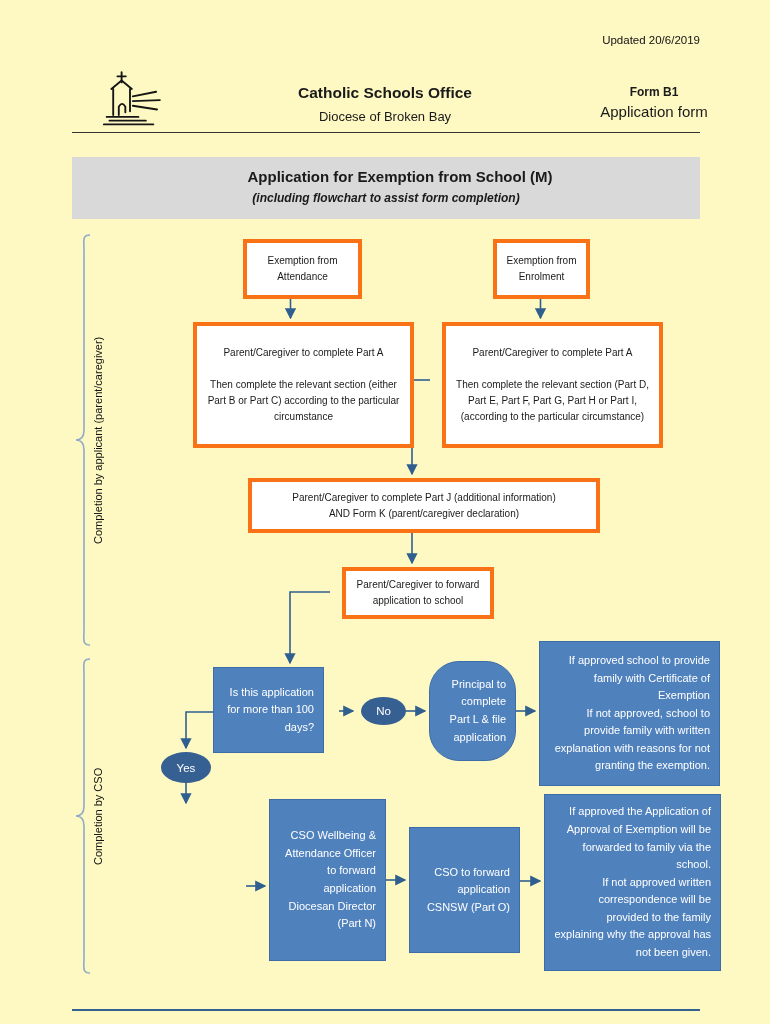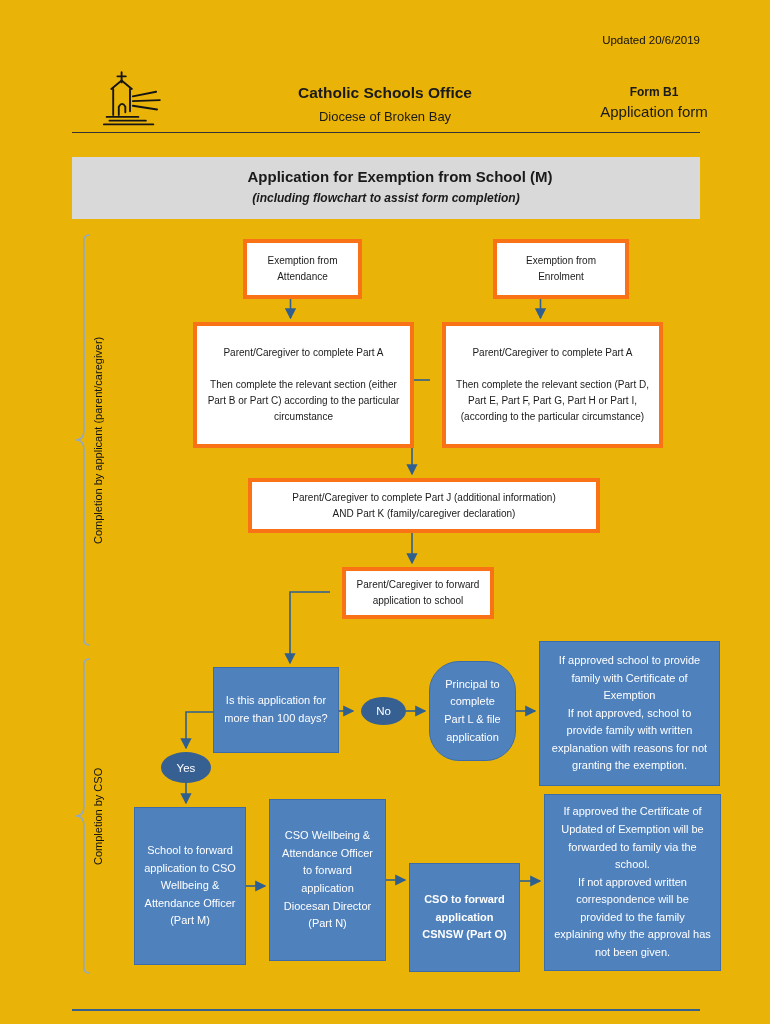--- a/index.html
+++ b/index.html
@@ -1,17 +1,17 @@
 <!DOCTYPE html>
 <html><head>
 <meta charset="utf-8">
 <style>
   html,body{margin:0;padding:0;background:#ffffff;}
   .page{
-    position:relative;width:770px;height:1024px;margin:0 auto;background:#eab308;
+    position:relative;width:770px;height:1024px;margin:0 auto;background:#fef9c3;
     font-family:"Liberation Sans", sans-serif;color:#1a1a1a;overflow:hidden;
   }
   .abs{position:absolute;}
   
   .updated{top:34px;right:70px;font-size:11.5px;color:#111;}
   .hdr-center{left:252px;top:84px;width:266px;text-align:center;}
   .org-name{font-size:15.5px;font-weight:bold;}
   .org-sub{font-size:13px;margin-top:7px;}
   .hdr-right{left:594px;top:85px;width:120px;text-align:center;}
   .form-code{font-size:12px;font-weight:bold;}
@@ -32,41 +32,41 @@
   .vl1{left:90px;top:233px;height:414px;width:16px;}
   .vl2{left:90px;top:657px;height:318px;width:16px;}
   
   .wbox{
     background:#fff;border:4px solid #f97316;box-sizing:border-box;
     display:flex;align-items:center;justify-content:center;text-align:center;
     font-size:10px;line-height:1.6;white-space:pre-line;padding:4px 8px;color:#1a1a1a;margin-left:12px;
   }
   .bbox{
     background:#4f81bd;border:1px solid #3d6da8;box-sizing:border-box;color:#ffffff;
-    display:flex;align-items:center;justify-content:center;text-align:center;
+    display:flex;align-items:center;justify-content:center;text-align:right;
     font-size:11px;line-height:1.6;white-space:pre-line;padding:15px 9px;
   }
   .oval{
     background:#376092;color:#fff;border-radius:50%;
     display:flex;align-items:center;justify-content:center;font-size:11.5px;
   }
   .b-attendance{left:231px;top:239px;width:119px;height:60px;}
-  .b-enrolment{left:481px;top:239px;width:136px;height:60px;}
+  .b-enrolment{left:481px;top:239px;width:97px;height:60px;}
   .b-parta-att{left:181px;top:322px;width:221px;height:126px;}
   .b-parta-enr{left:430px;top:322px;width:221px;height:126px;}
   .b-partjk{left:236px;top:478px;width:352px;height:55px;}
   .b-forward-school{left:330px;top:567px;width:152px;height:52px;}
-  .b-decision{left:213px;top:667px;width:126px;height:86px;}
+  .b-decision{left:213px;top:667px;width:111px;height:86px;}
   .o-no{left:361px;top:697px;width:45px;height:28px;}
   .b-principal{left:429px;top:661px;width:87px;height:100px;border-radius:30px;}
   .b-school-outcome{left:539px;top:641px;width:181px;height:145px;}
   .o-yes{left:161px;top:752px;width:50px;height:31px;}
   .b-partm{left:134px;top:807px;width:112px;height:158px;}
   .b-partn{left:269px;top:799px;width:117px;height:162px;}
-  .b-parto{left:409px;top:863px;width:111px;height:109px;font-weight:bold;}
+  .b-parto{left:409px;top:827px;width:111px;height:126px;}
   .b-cso-outcome{left:544px;top:794px;width:177px;height:177px;}
   .footer-rule{left:72px;top:1009px;width:628px;height:0;border-top:2.5px solid #34618f;}
   .connectors{left:0;top:0;pointer-events:none;}
 </style>
 </head>
 <body>
 
 <div class="page">
 
   <div class="abs updated">Updated 20/6/2019</div>
@@ -137,30 +137,29 @@
 
   <div class="abs wbox b-attendance">Exemption from Attendance</div>
   <div class="abs wbox b-enrolment">Exemption from Enrolment</div>
   <div class="abs wbox b-parta-att">Parent/Caregiver to complete Part A
 
 Then complete the relevant section (either Part B or Part C) according to the particular circumstance</div>
   <div class="abs wbox b-parta-enr">Parent/Caregiver to complete Part A
 
 Then complete the relevant section (Part D, Part E, Part F, Part G, Part H or Part I, (according to the particular circumstance)</div>
   <div class="abs wbox b-partjk">Parent/Caregiver to complete Part J (additional information)
-AND Part K (family/caregiver declaration)</div>
+AND Form K (parent/caregiver declaration)</div>
   <div class="abs wbox b-forward-school">Parent/Caregiver to forward application to school</div>
 
   <div class="abs bbox b-decision">Is this application for more than 100 days?</div>
   <div class="abs oval o-no">No</div>
   <div class="abs bbox b-principal">Principal to complete Part L &amp; file application</div>
   <div class="abs bbox b-school-outcome">If approved school to provide family with Certificate of Exemption
 If not approved, school to provide family with written explanation with reasons for not granting the exemption.</div>
   <div class="abs oval o-yes">Yes</div>
-  <div class="abs bbox b-partm">School to forward application to CSO Wellbeing &amp; Attendance Officer (Part M)</div>
   <div class="abs bbox b-partn">CSO Wellbeing &amp; Attendance Officer to forward application Diocesan Director (Part N)</div>
   <div class="abs bbox b-parto">CSO to forward application CSNSW (Part O)</div>
-  <div class="abs bbox b-cso-outcome">If approved the Certificate of Updated of Exemption will be forwarded to family via the school.
+  <div class="abs bbox b-cso-outcome">If approved the Application of Approval of Exemption will be forwarded to family via the school.
 If not approved written correspondence will be provided to the family explaining why the approval has not been given.</div>
 
   <div class="abs footer-rule"></div>
 
 </div>
 
 </body></html>

